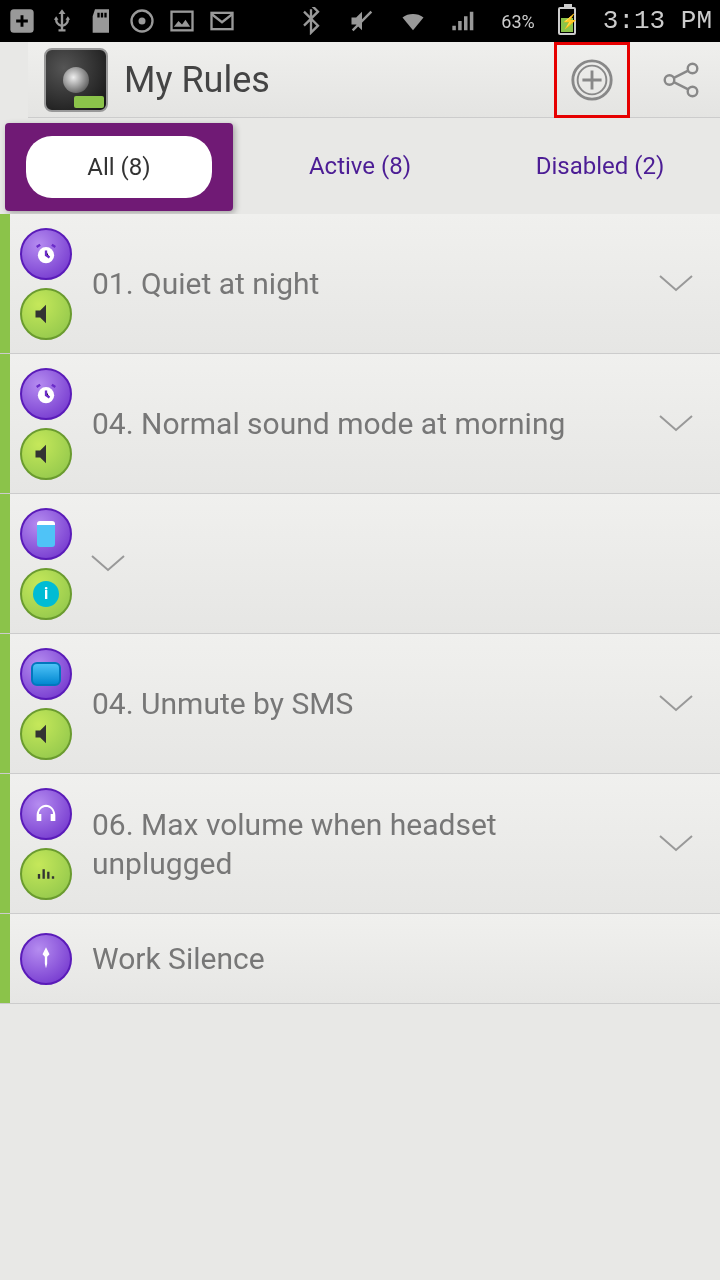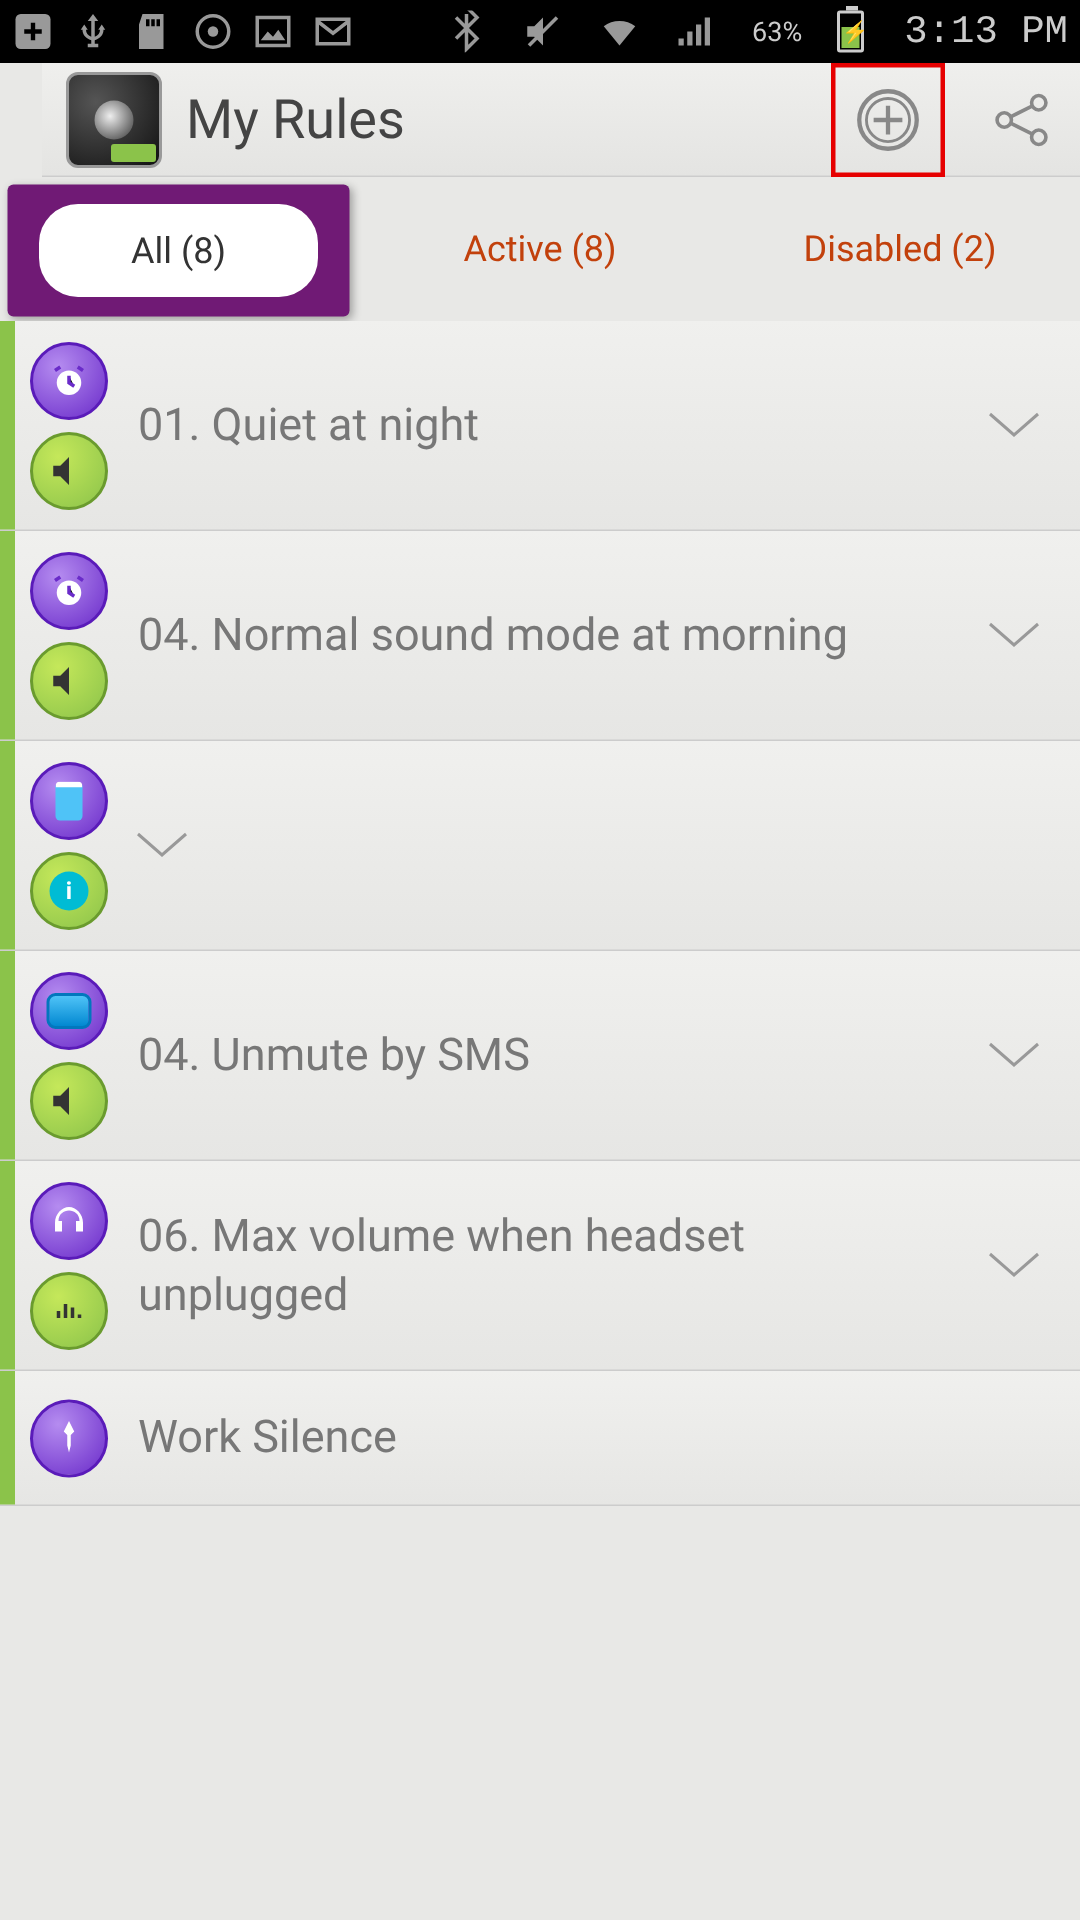--- a/index.html
+++ b/index.html
@@ -15,21 +15,21 @@
 .app-bar { height: 76px; background: linear-gradient(#efefed, #e4e4e2); border-bottom: 1px solid #ccc; display: flex; align-items: center; padding: 0 16px; gap: 16px; margin-left: 28px; }
 .app-logo { width: 64px; height: 64px; border-radius: 8px; background: radial-gradient(circle at 30% 30%, #555, #111); border: 2px solid #999; position: relative; display:flex; align-items:center; justify-content:center; }
 .app-logo::after { content:""; position:absolute; bottom:2px; right:2px; width:30px; height:12px; background:#8bc34a; border-radius:2px; }
 .app-logo-inner { width: 26px; height: 26px; border-radius: 50%; background: radial-gradient(circle at 40% 40%, #eee, #333); }
 .app-title { font-size: 36px; color: #444; flex: 1; }
 .app-actions { display: flex; gap: 28px; align-items: center; }
 .action-btn { width: 46px; height: 46px; display: flex; align-items: center; justify-content: center; }
 .add-highlight { border: 3px solid #e60000; padding: 12px; }
 
 .tabs { height: 96px; display: flex; align-items: center; position: relative; }
-.tab { flex: 1; text-align: center; font-size: 24px; color: #c2410c; padding: 24px 0; }
+.tab { flex: 1; text-align: center; font-size: 24px; color: #4c1d95; padding: 24px 0; }
 .tab-active-wrap { position: absolute; left: 5px; top: 5px; width: 228px; height: 88px; background: #701a75; border-radius: 4px; display:flex; align-items:center; justify-content:center; padding: 18px; box-shadow: 2px 2px 6px rgba(0,0,0,0.3); }
 .tab-active-pill { background: #fff; border-radius: 26px; height: 62px; width: 186px; display:flex; align-items:center; justify-content:center; font-size:24px; color:#333; }
 
 .rules { }
 .rule { display: flex; align-items: center; border-bottom: 1px solid #ccc; min-height: 140px; background: linear-gradient(#f0f0ee, #e6e6e4); position: relative; padding-right: 20px; }
 .rule-bar { width: 10px; align-self: stretch; background: #8BC34A; }
 .rule-icons { width: 74px; display: flex; flex-direction: column; gap: 8px; padding: 12px 0 12px 10px; }
 .ric { width: 52px; height: 52px; border-radius: 50%; display:flex; align-items:center; justify-content:center; }
 .ric-purple { background: radial-gradient(circle at 35% 30%, #b58cf0, #6a2bc9); border: 2px solid #5a1bb9; }
 .ric-green { background: radial-gradient(circle at 35% 30%, #c5e85a, #8bc34a); border: 2px solid #6a9b2e; }

